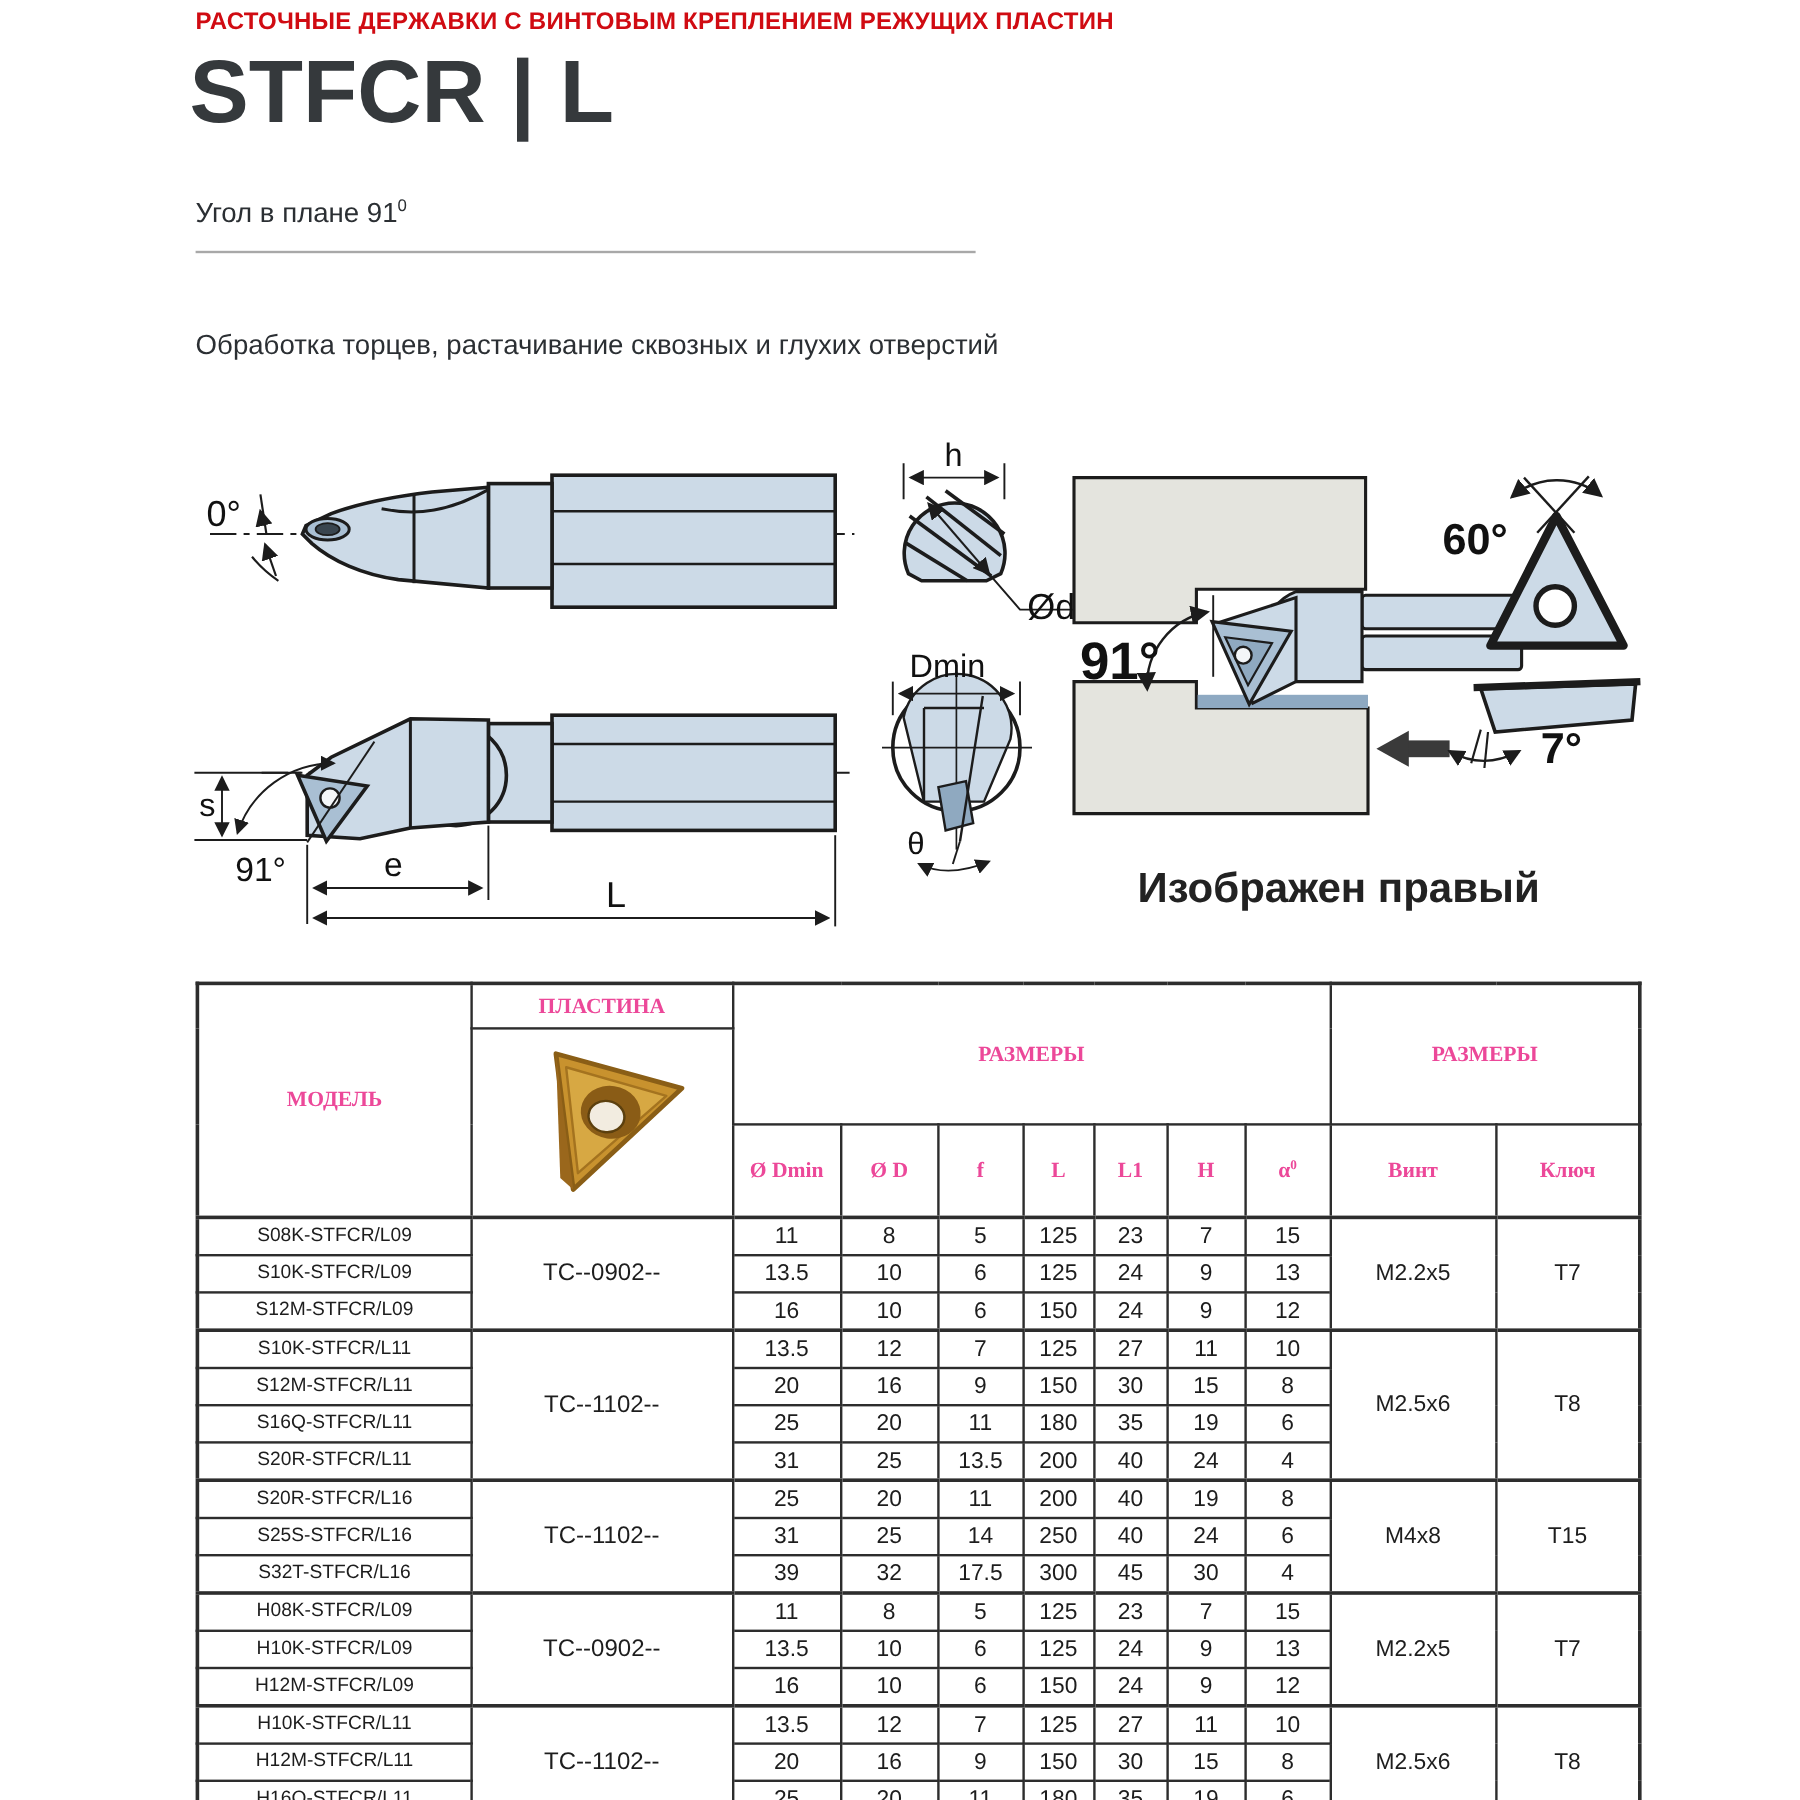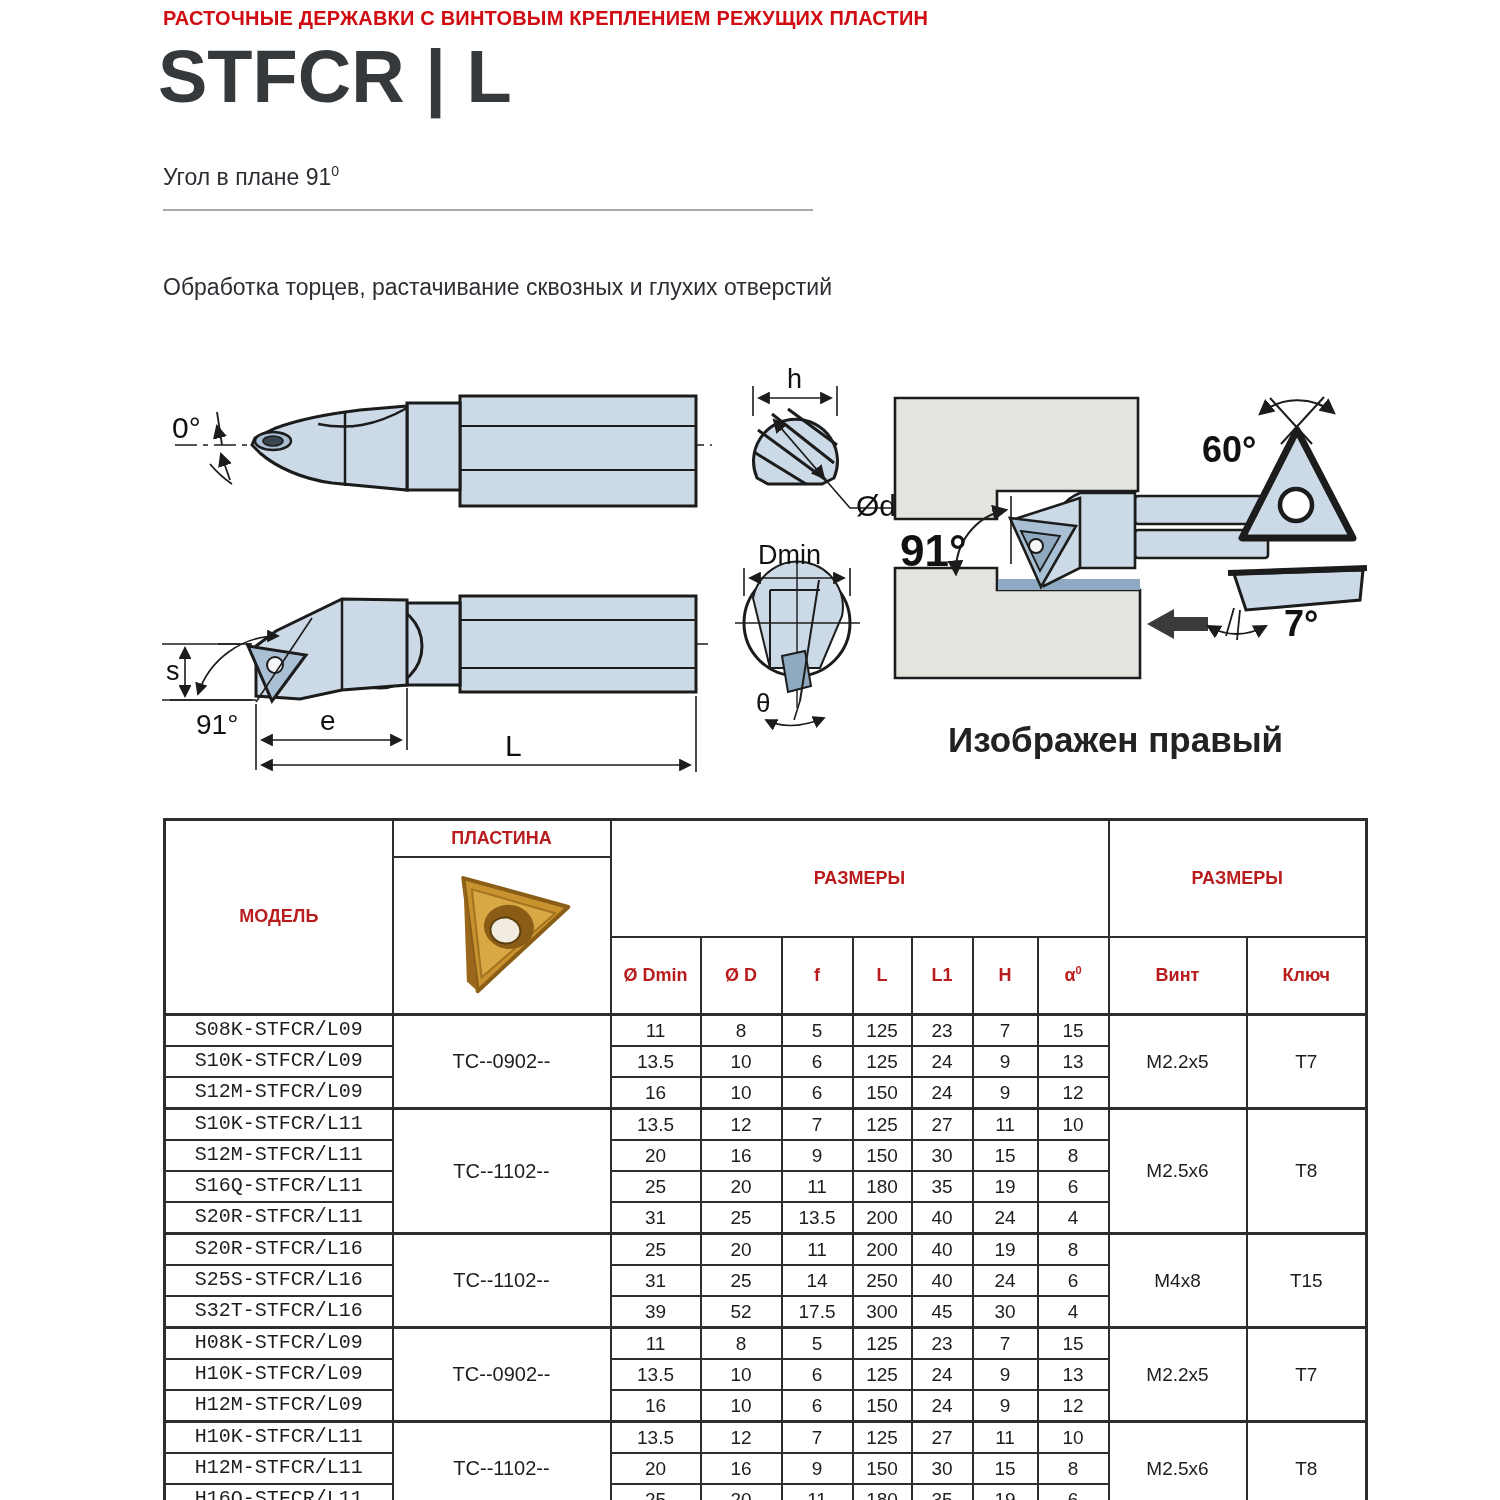--- a/index.html
+++ b/index.html
@@ -12,24 +12,24 @@
   .subtitle sup{font-size:14px;}
   .rule{position:absolute;left:163px;top:209px;width:650px;height:2px;background:#a8a8a8;}
   .desc{position:absolute;left:163px;top:257px;font-size:23px;color:#2b2f33;white-space:nowrap;margin-top:17px;}
 
   .diagram{position:absolute;left:160px;top:368px;}
 
   table.spec{position:absolute;left:163px;top:818px;border-collapse:collapse;table-layout:fixed;background:#fff;}
   table.spec,table.spec td,table.spec th{border:2px solid #2d2d2d;}
   table.spec{border-width:3px;}
   table.spec td,table.spec th{padding:0 2px;text-align:center;vertical-align:middle;overflow:hidden;}
-  thead th{font-size:18px;font-weight:700;color:#b91c1c;}
+  thead th{font-size:18px;font-weight:700;color:#ec4899;font-family:Liberation Serif, serif;}
   thead th sup{font-size:11px;}
   tbody td{font-size:19px;font-weight:400;color:#1d1d1d;height:29px;line-height:1;}
-  tbody td.model{font-size:20px;font-family:Liberation Mono, monospace;}
+  tbody td.model{font-size:16px;}
   tbody tr.group-start td{border-top:3px solid #2d2d2d;}
   td.plate-code{font-size:20px;}
   td.plate-code .codewrap{display:flex;justify-content:center;}
   .ins-photo-cell{padding:2px;}
 </style>
 </head>
 <body>
 
 <div class="page">
 
@@ -352,21 +352,21 @@
           <td>25</td>
           <td>14</td>
           <td>250</td>
           <td>40</td>
           <td>24</td>
           <td>6</td>
         </tr>
         <tr>
           <td class="model">S32T-STFCR/L16</td>
           <td>39</td>
-          <td>52</td>
+          <td>32</td>
           <td>17.5</td>
           <td>300</td>
           <td>45</td>
           <td>30</td>
           <td>4</td>
         </tr>
         <tr class="group-start">
           <td class="model">H08K-STFCR/L09</td>
           <td rowspan="3" class="plate-code">
             <span class="codewrap">

